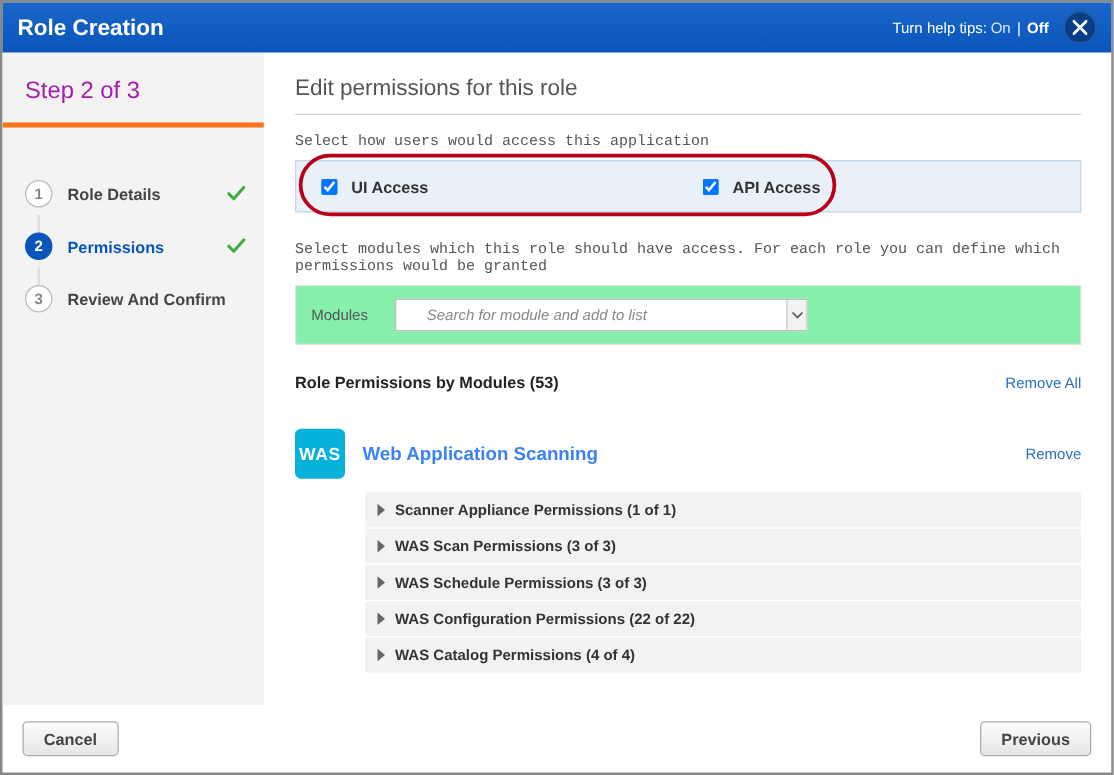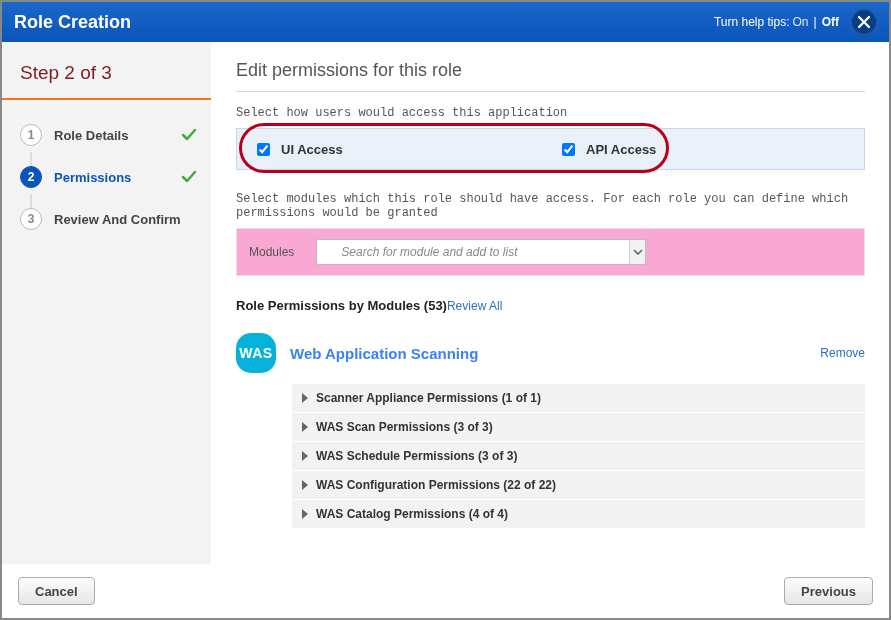--- a/index.html
+++ b/index.html
@@ -57,24 +57,24 @@
     overflow:hidden;
   }
   .sidebar{
     width:210px;
     background:#f3f3f3;
     border-right:1px solid #fff;
     padding:20px 0 0 0;
   }
   .step-header{
     font-size:19px;
-    color:#7f1d1d;
+    color:#a21caf;
     padding:0 18px 14px;
-    border-bottom:2px solid #f97316;
-    margin-bottom:14px;
+    border-bottom:4px solid #f97316;
+    margin-bottom:32px;
   }
   .step-item{
     display:flex;align-items:center;
     padding:10px 14px 10px 18px;
     position:relative;
     cursor:pointer;
   }
   .step-num{
     width:22px;height:22px;border-radius:50%;
     border:1px solid #bbb;
@@ -124,47 +124,47 @@
   .access-cell label{font-size:13px;color:#333;font-weight:bold;}
   .highlight-oval{
     position:absolute;
     left:2px;top:-6px;
     width:430px;height:50px;
     border:3px solid #b8001b;
     border-radius:26px;
     pointer-events:none;
   }
   .modules-bar{
-    background:#f9a8d4;border:1px solid #e1e1e1;
+    background:#86efac;border:1px solid #e1e1e1;
     padding:10px 12px;
     display:flex;align-items:center;gap:22px;
     margin-bottom:22px;
   }
   .modules-bar .lbl{color:#555;font-size:12px;}
   .combo{
     flex:0 0 330px;height:26px;
     border:1px solid #bdbdbd;background:#fff;
     display:flex;align-items:center;justify-content:space-between;
     padding:0 6px 0 24px;color:#888;font-style:italic;font-size:12px;
     cursor:pointer;
   }
   .combo .caret{width:16px;height:16px;border-left:1px solid #ccc;display:flex;align-items:center;justify-content:center;background:#f2f2f2;margin:-4px -6px -4px 6px;height:24px;}
   .rp-head{
-    display:flex;align-items:center;
-    margin-bottom:14px;
+    display:flex;align-items:center;justify-content:space-between;
+    margin-bottom:24px;
   }
   .rp-title{font-weight:bold;color:#222;font-size:13px;}
   .link{color:#2b6fc2;font-size:12px;cursor:pointer;}
   .module-block{margin-bottom:6px;}
   .module-head{
     display:flex;align-items:center;gap:14px;
     padding:6px 0 10px;
   }
   .mod-icon{
-    width:40px;height:40px;border-radius:15px;
+    width:40px;height:40px;border-radius:5px;
     background:#06b2da;color:#fff;font-weight:bold;
     font-size:14px;letter-spacing:.5px;
     display:flex;align-items:center;justify-content:center;
     font-family:Arial,sans-serif;
   }
   .mod-name{font-weight:bold;font-size:15px;color:#3b82f6;flex:1;}
   .perm-list{margin-left:56px;}
   .perm-row{
     background:#f2f2f2;
     border-top:1px solid #fff;
@@ -273,21 +273,21 @@
           <span class="caret">
             <svg width="10" height="10" viewBox="0 0 10 10">
                 <path d="M1 3 L5 7 L9 3" stroke="#555" stroke-width="1.4" fill="none"></path>
               </svg>
           </span>
         </div>
       </div>
 
       <div class="rp-head">
         <span class="rp-title">Role Permissions by Modules (53)</span>
-        <span class="link">Review All</span>
+        <span class="link">Remove All</span>
       </div>
 
       <div class="scroll-area">
         <div class="module-block">
           <div class="module-head">
             <div class="mod-icon">WAS</div>
             <div class="mod-name">Web Application Scanning</div>
             <span class="link">Remove</span>
           </div>
           <div class="perm-list">

